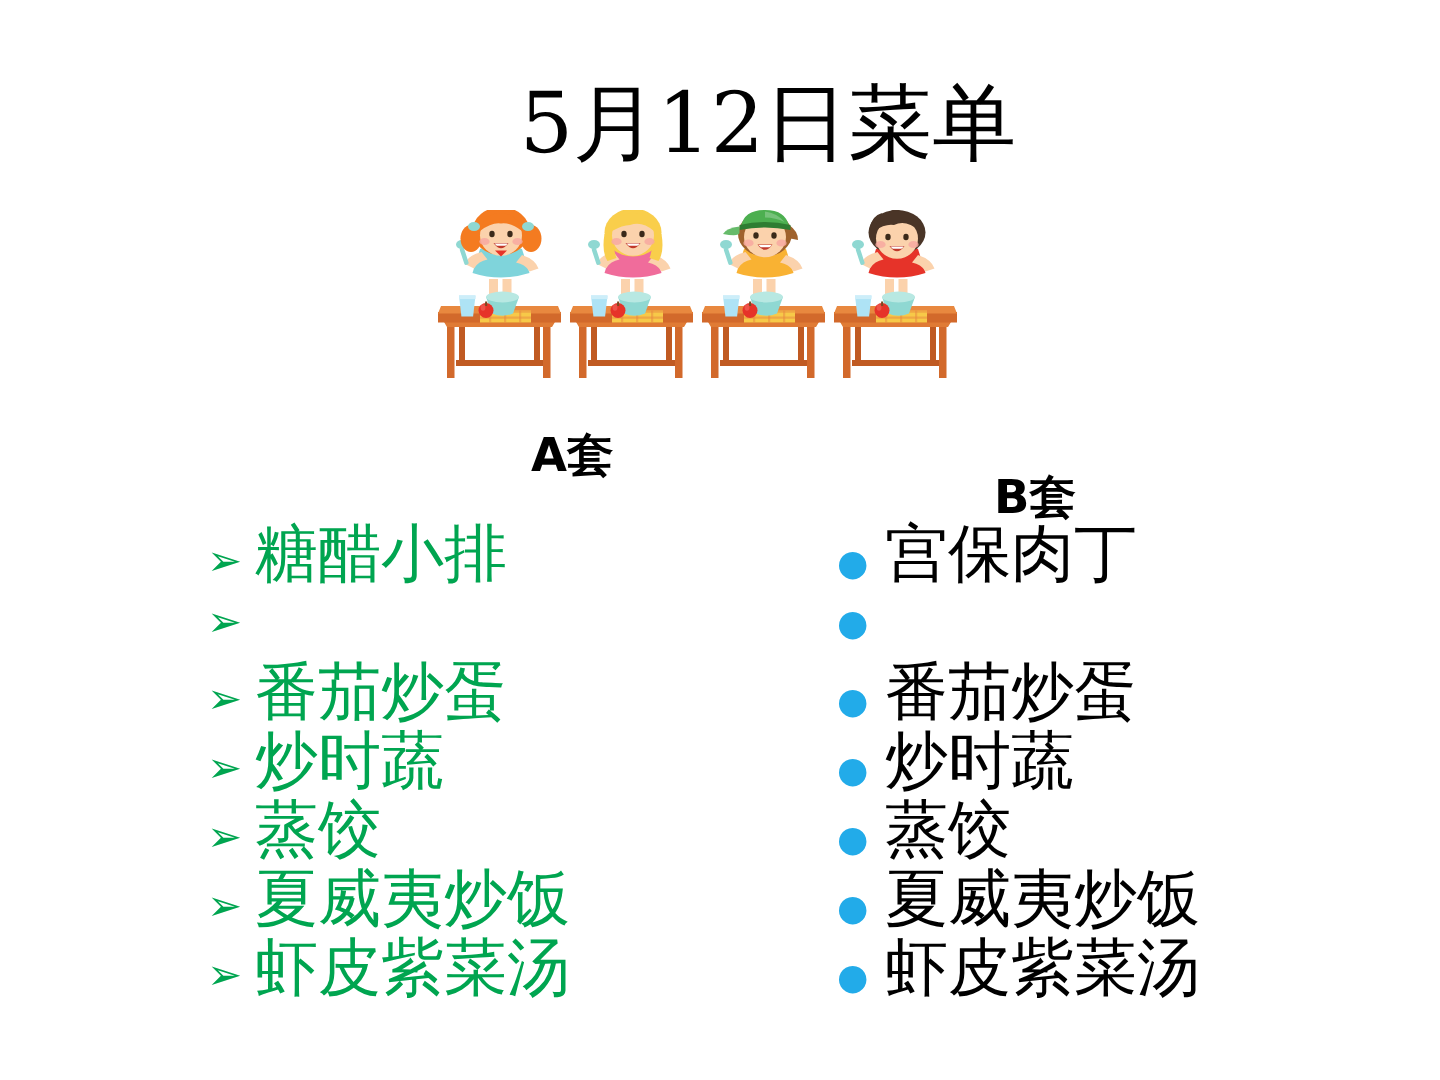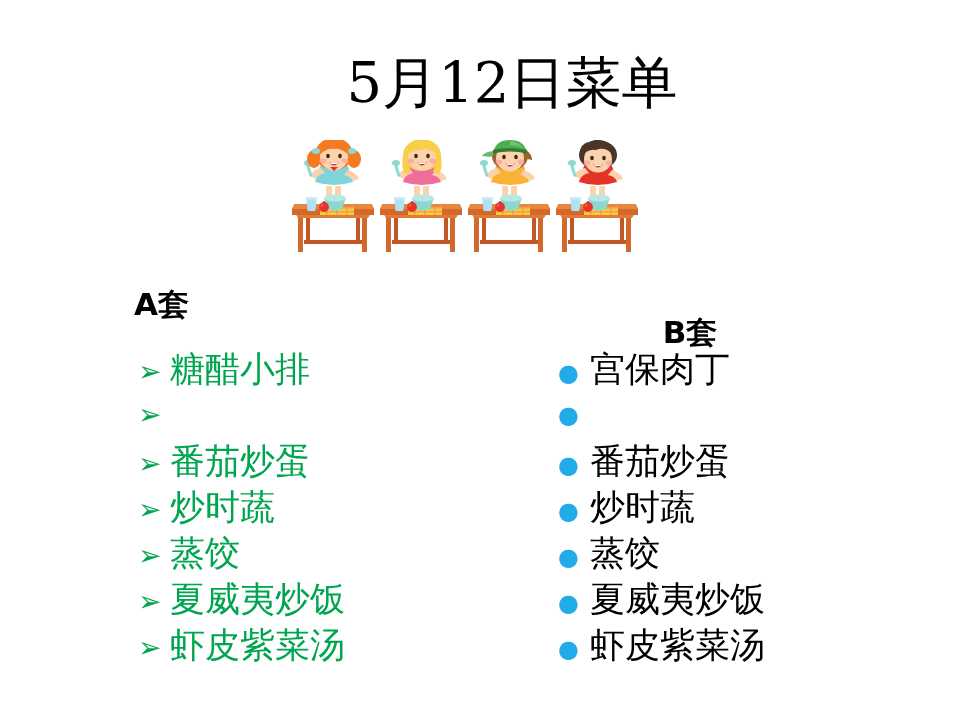--- a/index.html
+++ b/index.html
@@ -53,21 +53,21 @@
   
   .set-head {
     position: absolute;
     font-family: "DejaVu Sans", "Liberation Sans", sans-serif;
     font-weight: bold;
     font-size: 31px;
     line-height: 38px;
     color: #000000;
     white-space: nowrap;
   }
-  .set-head.a { left: 134px; top: 285px; width: 260px; text-align: left; }
+  .set-head.a { left: 149px; top: 285px; width: 260px; text-align: right; }
   .set-head.b { left: 560px; top: 285px; width: 260px; text-align: center; margin-top: 28px; }
 
   
   .menu-col {
     position: absolute;
     top: 346px;
   }
   .menu-col.a { left: 138px; width: 330px; }
   .menu-col.b { left: 558px; width: 340px; }
 
@@ -89,21 +89,21 @@
     color: #00A550;
     font-family: "DejaVu Sans", sans-serif;
   }
   .bullet-dot {
     color: #22ABE9;
     font-size: 24px;
   }
 
   .dish {
     font-family: "DejaVu Serif", "Liberation Serif", serif;
-    font-size: 35px;
+    font-size: 42px;
     line-height: 46px;
   }
   .menu-col.a .dish { color: #00A550; }
   .menu-col.b .dish { color: #000000; }
 </style>
 </head>
 <body>
 
 <div class="slide">
 

